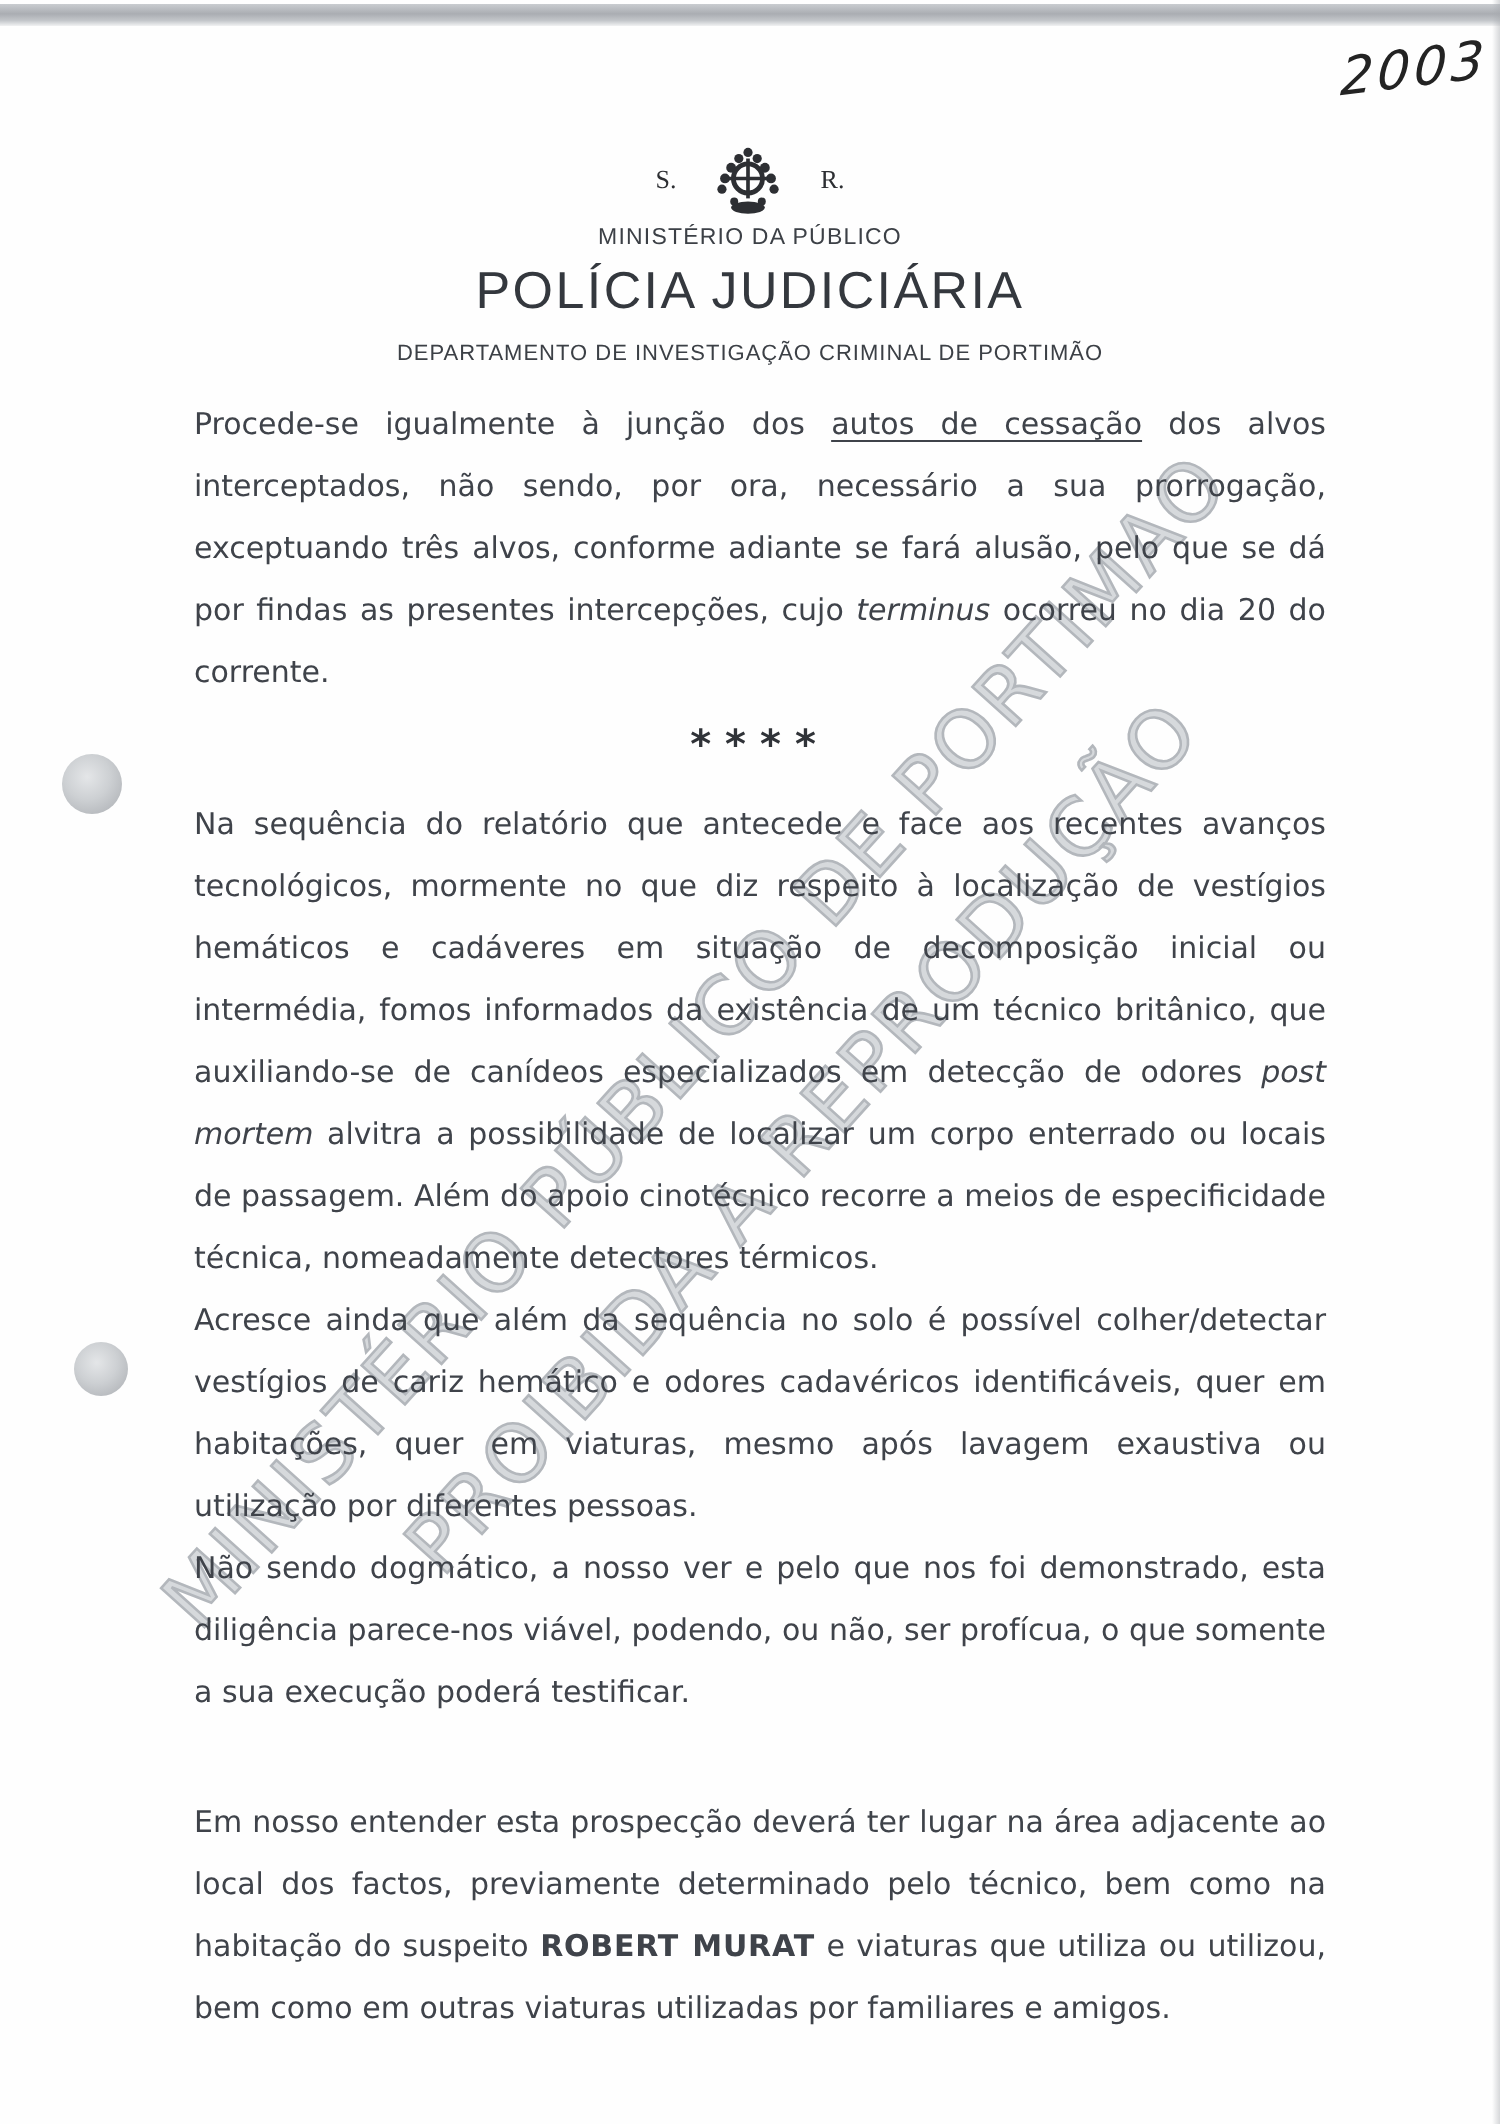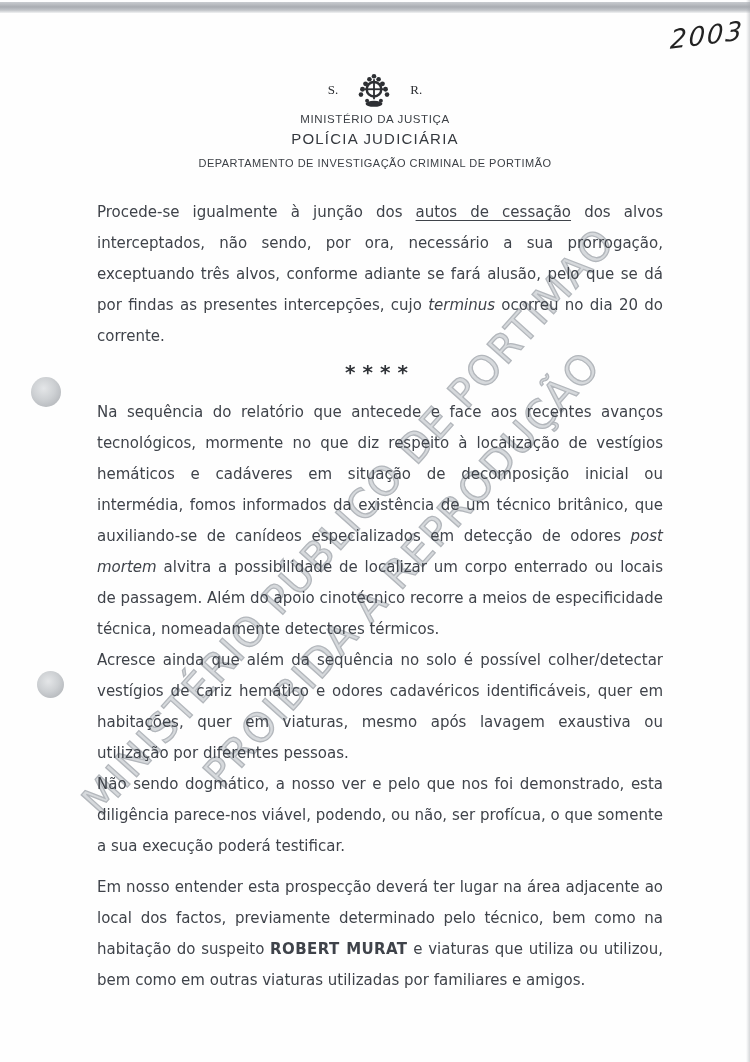--- a/index.html
+++ b/index.html
@@ -75,21 +75,21 @@
     font-family: "Liberation Serif", serif;
   }
   .ministry {
     margin-top: 3px;
     font-size: 11.5px; letter-spacing: 0.6px;
     color: #3c4046;
     font-family: "Liberation Sans", sans-serif;
   }
   .organization {
     margin-top: 5px;
-    font-size: 15px; letter-spacing: 1.2px;
+    font-size: 26px; letter-spacing: 1.2px;
     color: #34383e;
     font-family: "Liberation Sans", sans-serif;
   }
   .department {
     margin-top: 10px;
     font-size: 11px; letter-spacing: 0.5px;
     color: #3c4046;
     font-family: "Liberation Sans", sans-serif;
   }
 
@@ -104,21 +104,21 @@
   }
   .para { text-align: justify; }
   .section-separator {
     text-align: center;
     font-weight: bold;
     font-size: 20px;
     letter-spacing: 7px;
     color: #303338;
     margin: 5px 0 9px 0;
   }
-  .gap-before { margin-top: 10px; }
+  .gap-before { margin-top: 34px; }
 
   .seg-normal { }
   .seg-underline { text-decoration: underline; text-underline-offset: 3px; }
   .seg-italic { font-style: italic; margin-top: 40px; }
   .seg-bold { font-weight: bold; letter-spacing: 0.4px; }
 </style>
 </head>
 <body>
 
 <div class="page">
@@ -157,21 +157,21 @@
           </g>
           <g fill="none" stroke="#2d2f33">
             <circle cx="30" cy="23" r="9.5" stroke-width="3.2"></circle>
             <line x1="30" y1="10" x2="30" y2="36" stroke-width="2.4"></line>
             <line x1="17.5" y1="23" x2="42.5" y2="23" stroke-width="2.4"></line>
           </g>
         </svg>
       </span>
       <span class="crest-initial">R.</span>
     </div>
-    <div class="ministry">MINISTÉRIO DA JUSTIÇA</div>
+    <div class="ministry">MINISTÉRIO DA PÚBLICO</div>
     <div class="organization">POLÍCIA JUDICIÁRIA</div>
     <div class="department">DEPARTAMENTO DE INVESTIGAÇÃO CRIMINAL DE PORTIMÃO</div>
   </div>
 
   <div class="doc-body">
     <p class="para"><span class="seg-normal">Procede-se igualmente à junção dos </span><span class="seg-underline">autos de cessação</span><span class="seg-normal"> dos alvos interceptados, não sendo, por ora, necessário a sua prorrogação, exceptuando três alvos, conforme adiante se fará alusão, pelo que se dá por findas as presentes intercepções, cujo </span><span class="seg-italic">terminus</span><span class="seg-normal"> ocorreu no dia 20 do corrente.</span></p>
     <div class="section-separator">****</div>
     <p class="para"><span class="seg-normal">Na sequência do relatório que antecede e face aos recentes avanços tecnológicos, mormente no que diz respeito à localização de vestígios hemáticos e cadáveres em situação de decomposição inicial ou intermédia, fomos informados da existência de um técnico britânico, que auxiliando-se de canídeos especializados em detecção de odores </span><span class="seg-italic">post mortem</span><span class="seg-normal"> alvitra a possibilidade de localizar um corpo enterrado ou locais de passagem. Além do apoio cinotécnico recorre a meios de especificidade técnica, nomeadamente detectores térmicos.</span></p>
     <p class="para"><span class="seg-normal">Acresce ainda que além da sequência no solo é possível colher/detectar vestígios de cariz hemático e odores cadavéricos identificáveis, quer em habitações, quer em viaturas, mesmo após lavagem exaustiva ou utilização por diferentes pessoas.</span></p>
     <p class="para"><span class="seg-normal">Não sendo dogmático, a nosso ver e pelo que nos foi demonstrado, esta diligência parece-nos viável, podendo, ou não, ser profícua, o que somente a sua execução poderá testificar.</span></p>

